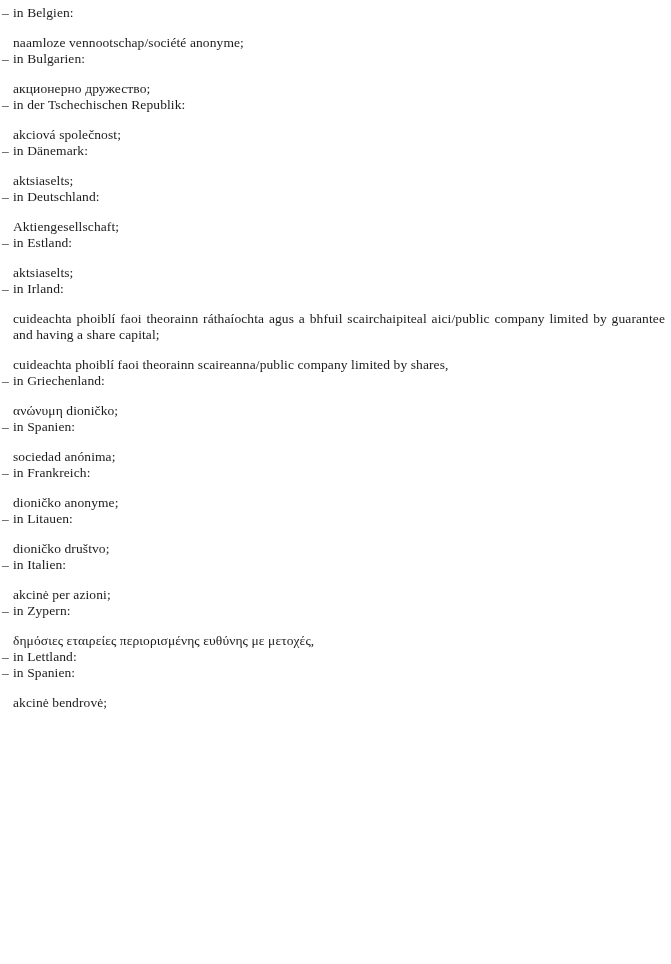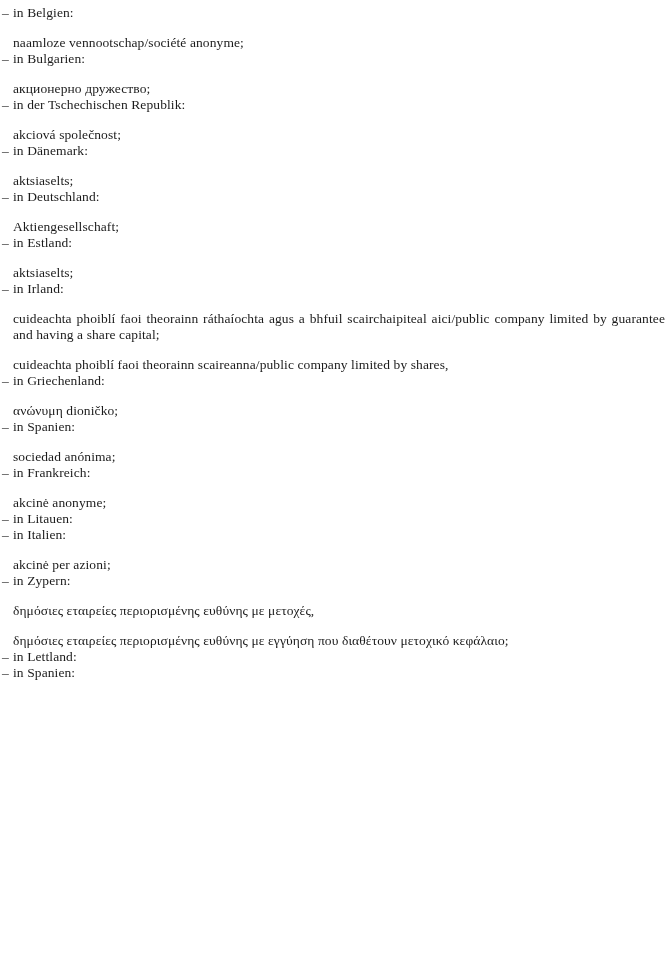--- a/index.html
+++ b/index.html
@@ -74,34 +74,35 @@
       <div class="entry">
         <div class="line country-line"><span class="dash">–</span><span>in Griechenland:</span></div>
         <div class="line form-line">ανώνυμη dioničko;</div>
       </div>
       <div class="entry">
         <div class="line country-line"><span class="dash">–</span><span>in Spanien:</span></div>
         <div class="line form-line">sociedad anónima;</div>
       </div>
       <div class="entry">
         <div class="line country-line"><span class="dash">–</span><span>in Frankreich:</span></div>
-        <div class="line form-line">akcinė anonyme;</div>
+        <div class="line form-line">dioničko anonyme;</div>
       </div>
       <div class="entry">
         <div class="line country-line"><span class="dash">–</span><span>in Litauen:</span></div>
+        <div class="line form-line">dioničko društvo;</div>
       </div>
       <div class="entry">
         <div class="line country-line"><span class="dash">–</span><span>in Italien:</span></div>
         <div class="line form-line">akcinė per azioni;</div>
       </div>
       <div class="entry">
         <div class="line country-line"><span class="dash">–</span><span>in Zypern:</span></div>
         <div class="line form-line">δημόσιες εταιρείες περιορισμένης ευθύνης με μετοχές,</div>
-        <div class="line form-line">δημόσιες εταιρείες περιορισμένης ευθύνης με εγγύηση που διαθέτουν μετοχικό κεφάλαιο;</div>
       </div>
       <div class="entry">
         <div class="line country-line"><span class="dash">–</span><span>in Lettland:</span></div>
       </div>
       <div class="entry">
         <div class="line country-line"><span class="dash">–</span><span>in Spanien:</span></div>
+        <div class="line form-line">akcinė bendrovė;</div>
       </div>
     </div>
 </main>
 
 </body></html>

